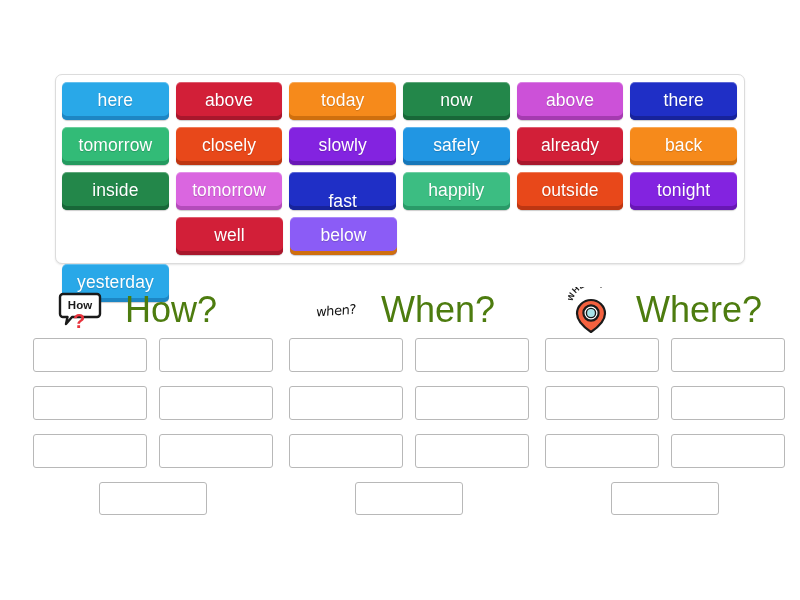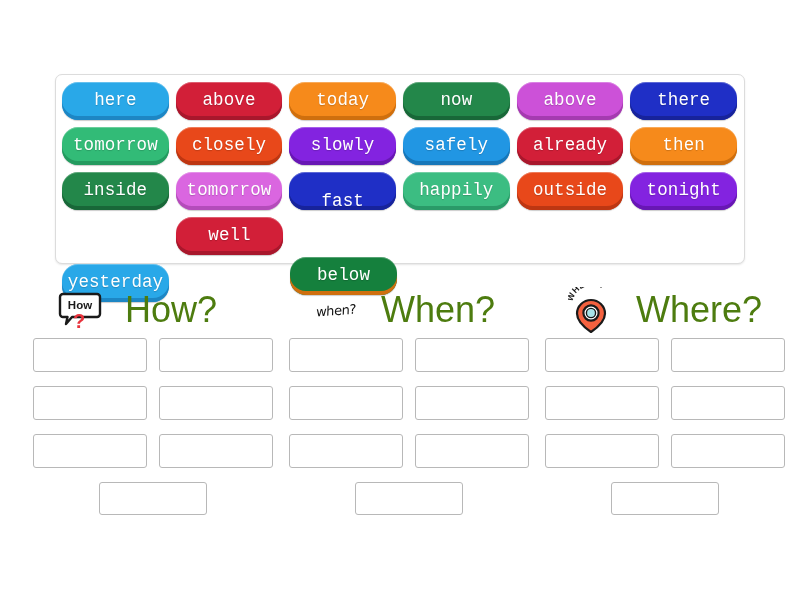--- a/index.html
+++ b/index.html
@@ -40,38 +40,37 @@
   .tile-row {
     display: flex;
     gap: 0px;
   }
 
   .tile {
     position: relative;
     width: 107px;
     height: 38px;
     margin: 0 7px 7px 0;
-    border-radius: 16px;
+    border-radius: 5px;
     display: flex;
     align-items: center;
     justify-content: center;
     color: #ffffff;
     font-size: 17.5px;
     line-height: 1;
     letter-spacing: .1px;
     text-shadow: 0 1px 1px rgba(0,0,0,.18);
     box-shadow: inset 0 -4px 0 rgba(0,0,0,.18),
                 inset 0 1px 0 rgba(255,255,255,.25),
                 0 1px 1px rgba(0,0,0,.18);
     box-sizing: border-box;
     overflow: hidden;
     white-space: nowrap;
     cursor: grab;
     user-select: none;
-    font-family: Liberation Mono, monospace;
   }
   .tile span { pointer-events: none; }
 
   
   .cat-header {
     position: absolute;
     display: flex;
     align-items: center;
     height: 48px;
     top: 286px;
@@ -171,21 +170,21 @@
         <div class="tile" style="background: rgb(131, 35, 224); box-shadow: rgb(104, 23, 180) 0px -4px 0px inset, rgba(255, 255, 255, 0.28) 0px 1px 0px inset, rgba(0, 0, 0, 0.2) 0px 1px 1px;">
           <span>slowly</span>
         </div>
         <div class="tile" style="background: rgb(33, 150, 227); box-shadow: rgb(23, 119, 185) 0px -4px 0px inset, rgba(255, 255, 255, 0.28) 0px 1px 0px inset, rgba(0, 0, 0, 0.2) 0px 1px 1px;">
           <span>safely</span>
         </div>
         <div class="tile" style="background: rgb(210, 31, 56); box-shadow: rgb(168, 23, 44) 0px -4px 0px inset, rgba(255, 255, 255, 0.28) 0px 1px 0px inset, rgba(0, 0, 0, 0.2) 0px 1px 1px;">
           <span>already</span>
         </div>
         <div class="tile" style="background: rgb(246, 138, 27); box-shadow: rgb(207, 111, 14) 0px -4px 0px inset, rgba(255, 255, 255, 0.28) 0px 1px 0px inset, rgba(0, 0, 0, 0.2) 0px 1px 1px;">
-          <span>then</span>
+          <span>back</span>
         </div>
       </div>
       <div class="tile-row">
         <div class="tile" style="background: rgb(35, 135, 74); box-shadow: rgb(24, 103, 56) 0px -4px 0px inset, rgba(255, 255, 255, 0.28) 0px 1px 0px inset, rgba(0, 0, 0, 0.2) 0px 1px 1px;">
           <span>inside</span>
         </div>
         <div class="tile" style="background: rgb(218, 102, 224); box-shadow: rgb(180, 76, 186) 0px -4px 0px inset, rgba(255, 255, 255, 0.28) 0px 1px 0px inset, rgba(0, 0, 0, 0.2) 0px 1px 1px;">
           <span>tomorrow</span>
         </div>
         <div class="tile" style="background: rgb(31, 47, 198); box-shadow: rgb(23, 35, 155) 0px -4px 0px inset, rgba(255, 255, 255, 0.28) 0px 1px 0px inset, rgba(0, 0, 0, 0.2) 0px 1px 1px; align-items: flex-end;">
@@ -201,21 +200,21 @@
           <span>tonight</span>
         </div>
       </div>
       <div class="tile-row">
         <div class="tile" style="background: rgb(41, 168, 232); box-shadow: rgb(29, 134, 196) 0px -4px 0px inset, rgba(255, 255, 255, 0.28) 0px 1px 0px inset, rgba(0, 0, 0, 0.2) 0px 1px 1px; margin-top: 47px;">
           <span>yesterday</span>
         </div>
         <div class="tile" style="background: rgb(210, 31, 56); box-shadow: rgb(168, 23, 44) 0px -4px 0px inset, rgba(255, 255, 255, 0.28) 0px 1px 0px inset, rgba(0, 0, 0, 0.2) 0px 1px 1px; justify-content: center;">
           <span>well</span>
         </div>
-        <div class="tile" style="background: #15803d; box-shadow: rgb(207, 111, 14) 0px -4px 0px inset, rgba(255, 255, 255, 0.28) 0px 1px 0px inset, rgba(0, 0, 0, 0.2) 0px 1px 1px; margin-top: 40px;">
+        <div class="tile" style="background: #8b5cf6; box-shadow: rgb(207, 111, 14) 0px -4px 0px inset, rgba(255, 255, 255, 0.28) 0px 1px 0px inset, rgba(0, 0, 0, 0.2) 0px 1px 1px;">
           <span>below</span>
         </div>
       </div>
     </div>
 
   <div class="cat-header" id="cat-how">
     <div class="cat-icon">
       <svg width="44" height="40" viewBox="0 0 44 40">
         <path d="M5 4 H39 A3 3 0 0 1 42 7 V24 A3 3 0 0 1 39 27 H14 L8 34 L9.5 27 H5 A3 3 0 0 1 2 24 V7 A3 3 0 0 1 5 4 Z" fill="#ffffff" stroke="#1a1a1a" stroke-width="2.4" stroke-linejoin="round"></path>
         <text x="22" y="19" text-anchor="middle" font-family="&quot;Liberation Sans&quot;, sans-serif" font-size="11.5" font-weight="bold" fill="#1a1a1a">How</text>

